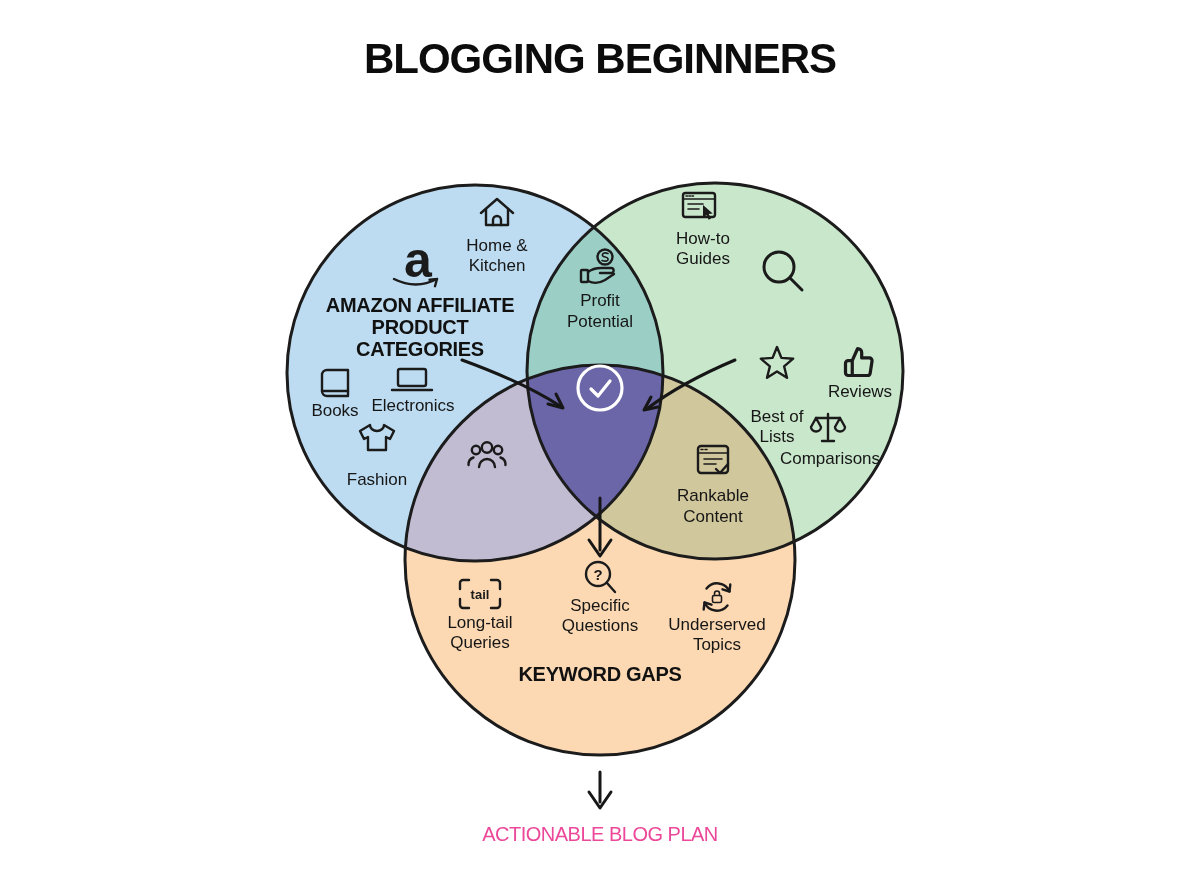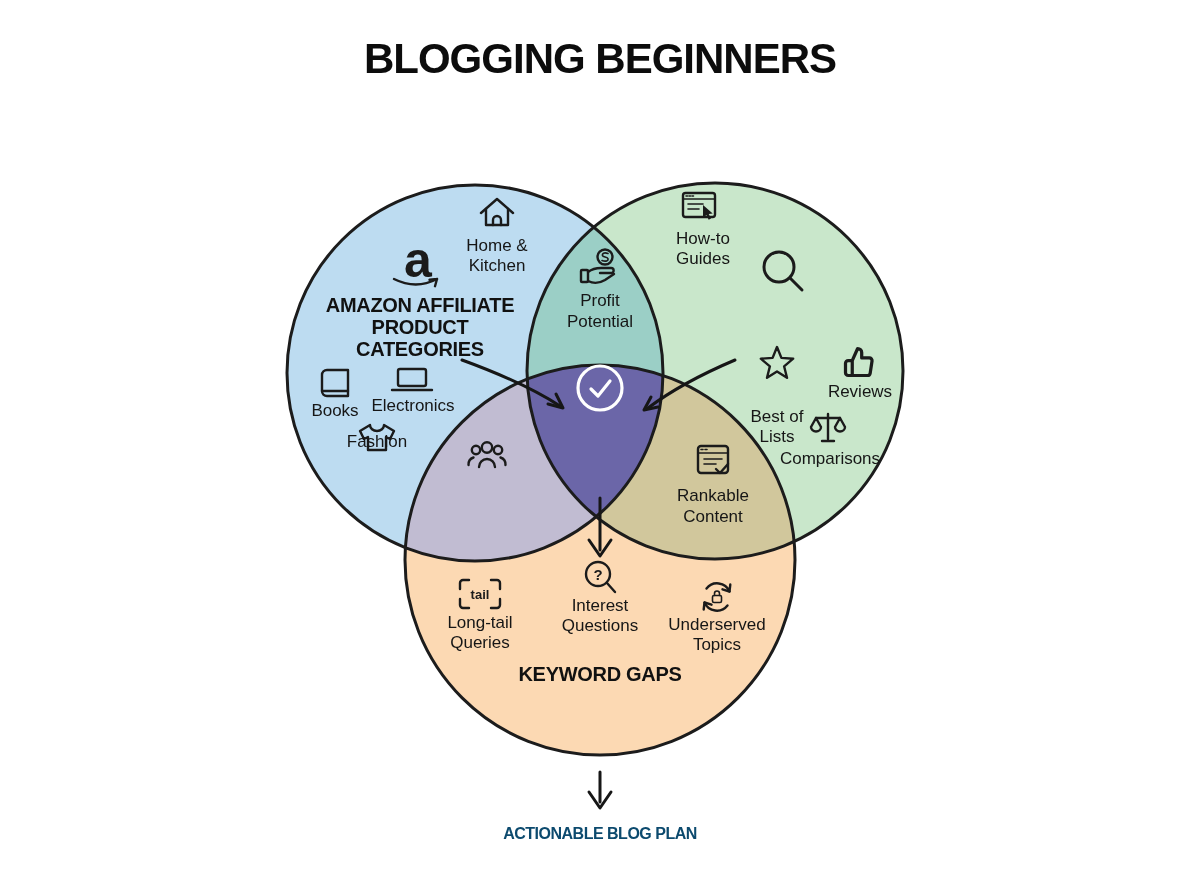--- a/index.html
+++ b/index.html
@@ -15,21 +15,21 @@
   .icon-text{fill:#1b1b1b;stroke:none;font-family:"Liberation Sans",sans-serif;font-weight:700;text-anchor:middle;}
   .outline{fill:none;stroke:#1c1c1c;stroke-width:3;}
   .arrow{fill:none;stroke:#161616;stroke-width:3;stroke-linecap:round;stroke-linejoin:round;}
   .white-icon{stroke:#ffffff;stroke-width:3.2;fill:none;stroke-linecap:round;stroke-linejoin:round;}
   .lbl{position:absolute;text-align:center;font-size:17px;line-height:20px;color:#161616;}
   .ln{display:block;}
   .main-title{font-weight:700;font-size:42px;line-height:46px;letter-spacing:-1px;color:#0c0c0c;}
   .region-title{font-weight:700;font-size:20px;line-height:22px;letter-spacing:-0.3px;color:#111111;}
   .center-lbl{font-weight:700;font-size:19px;line-height:21px;letter-spacing:0.2px;color:#ffffff;}
   .duo{line-height:21px;}
-  .footer-lbl{font-weight:700;font-size:16px;line-height:28px;letter-spacing:-0.5px;color:#0c4a6e;}
+  .footer-lbl{font-weight:400;font-size:20px;line-height:28px;letter-spacing:-0.5px;color:#ec4899;}
 </style>
 </head>
 <body>
 
 <div class="stage">
 
   <svg class="scene" viewBox="0 0 1200 896">
     <defs>
       <clipPath id="clipA">
           <circle cx="475" cy="373" r="188"></circle>
@@ -204,21 +204,21 @@
   </div>
 
   <div class="lbl" style="left:287px;top:401px;width:96px;">
     <span class="ln">Books</span>
   </div>
 
   <div class="lbl" style="left:351px;top:396px;width:124px;">
     <span class="ln">Electronics</span>
   </div>
 
-  <div class="lbl" style="left:329px;top:432px;width:96px;">
+  <div class="lbl" style="left:329px;top:470px;width:96px;">
     <span class="ln">Fashion</span>
   </div>
 
   <div class="lbl" style="left:653px;top:229px;width:100px;">
     <span class="ln">How-to</span>
     <span class="ln">Guides</span>
   </div>
 
   <div class="lbl" style="left:727px;top:383px;width:100px;margin-top:24px;">
     <span class="ln">Best of</span>
@@ -243,21 +243,21 @@
     <span class="ln">Rankable</span>
     <span class="ln">Content</span>
   </div>
 
   <div class="lbl" style="left:420px;top:613px;width:120px;">
     <span class="ln">Long-tail</span>
     <span class="ln">Queries</span>
   </div>
 
   <div class="lbl" style="left:540px;top:596px;width:120px;">
-    <span class="ln">Interest</span>
+    <span class="ln">Specific</span>
     <span class="ln">Questions</span>
   </div>
 
   <div class="lbl" style="left:648px;top:615px;width:138px;">
     <span class="ln">Underserved</span>
     <span class="ln">Topics</span>
   </div>
 
   <div class="lbl footer-lbl" style="left:400px;top:820px;width:400px;">
     <span class="ln">ACTIONABLE BLOG PLAN</span>

